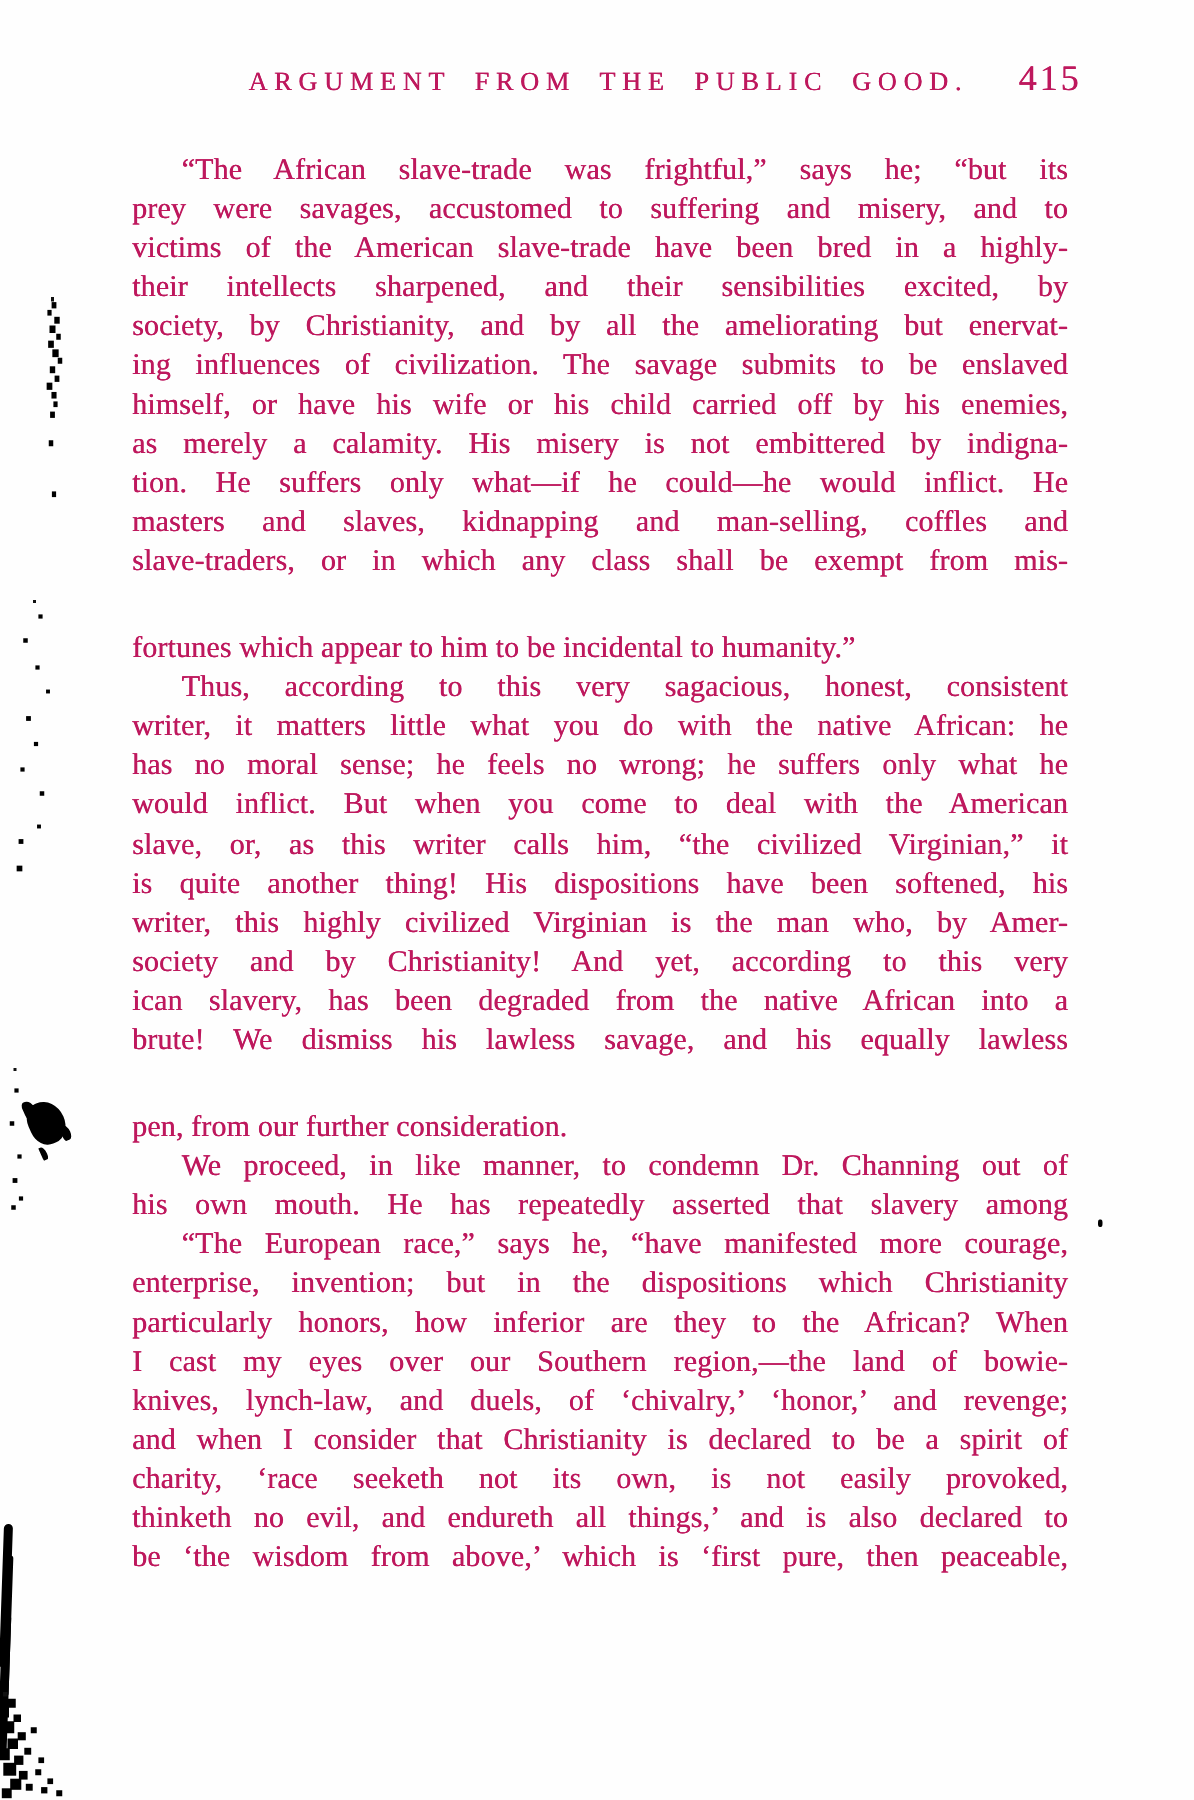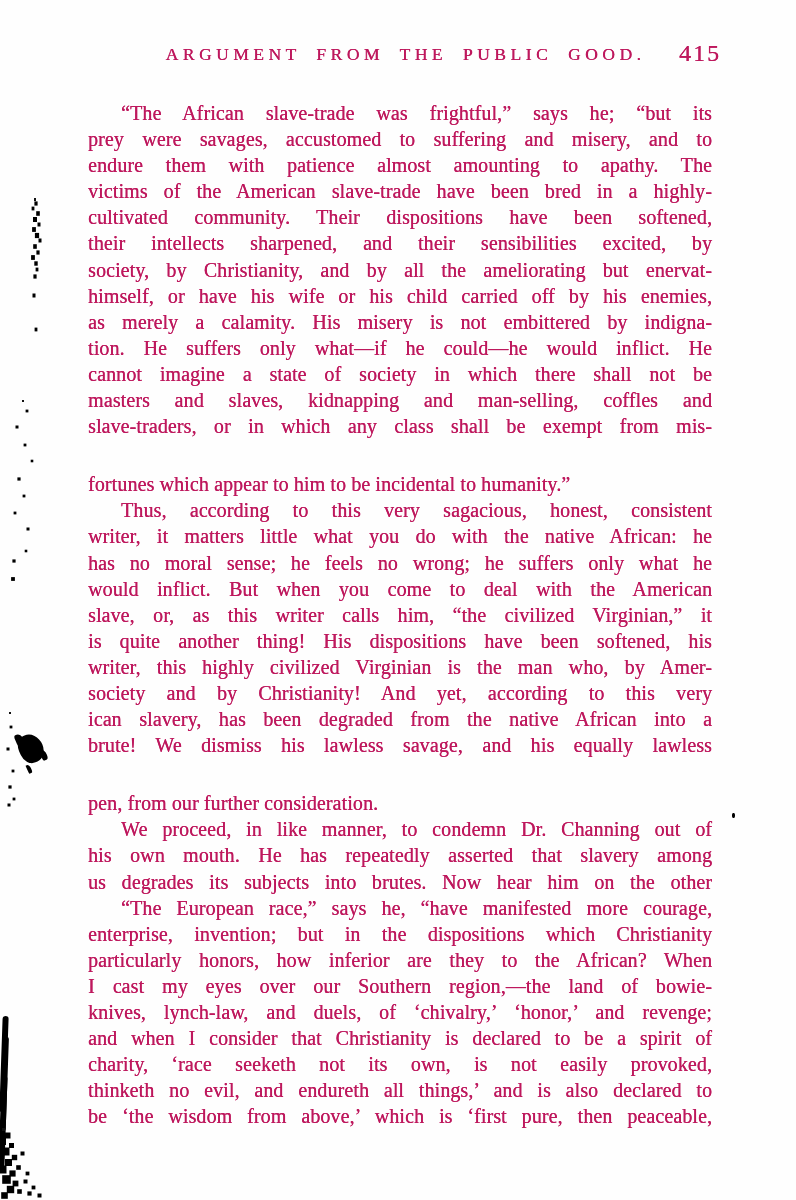--- a/index.html
+++ b/index.html
@@ -116,46 +116,43 @@
 <div class="page">
 
   <div class="running-head">
     <div class="head-title">ARGUMENT FROM THE PUBLIC GOOD.</div>
     <div class="head-page-number">415</div>
   </div>
 
   <div class="text-body">
       <div class="line indent">“The African slave-trade was frightful,” says he; “but its</div>
       <div class="line">prey were savages, accustomed to suffering and misery, and to</div>
-      <div class="line">endure them with patience almost amounting to apathy.  The</div>
       <div class="line">victims of the American slave-trade have been bred in a highly-</div>
-      <div class="line">cultivated community.  Their dispositions have been softened,</div>
       <div class="line">their intellects sharpened, and their sensibilities excited, by</div>
       <div class="line">society, by Christianity, and by all the ameliorating but enervat-</div>
+      <div class="line">ing influences of civilization.  The savage submits to be enslaved</div>
       <div class="line">himself, or have his wife or his child carried off by his enemies,</div>
       <div class="line">as merely a calamity.  His misery is not embittered by indigna-</div>
       <div class="line">tion.  He suffers only what—if he could—he would inflict.  He</div>
-      <div class="line">cannot imagine a state of society in which there shall not be</div>
       <div class="line">masters and slaves, kidnapping and man-selling, coffles and</div>
       <div class="line">slave-traders, or in which any class shall be exempt from mis-</div>
       <div class="line lastline">fortunes which appear to him to be incidental to humanity.”</div>
       <div class="line indent">Thus, according to this very sagacious, honest, consistent</div>
       <div class="line">writer, it matters little what you do with the native African: he</div>
       <div class="line">has no moral sense; he feels no wrong; he suffers only what he</div>
       <div class="line">would inflict.  But when you come to deal with the American</div>
       <div class="line">slave, or, as this writer calls him, “the civilized Virginian,” it</div>
       <div class="line">is quite another thing!  His dispositions have been softened, his</div>
       <div class="line">writer, this highly civilized Virginian is the man who, by Amer-</div>
       <div class="line">society and by Christianity!  And yet, according to this very</div>
       <div class="line">ican slavery, has been degraded from the native African into a</div>
       <div class="line">brute!  We dismiss his lawless savage, and his equally lawless</div>
       <div class="line lastline">pen, from our further consideration.</div>
       <div class="line indent">We proceed, in like manner, to condemn Dr. Channing out of</div>
       <div class="line">his own mouth.  He has repeatedly asserted that slavery among</div>
-      <div class="line">us degrades its subjects into brutes.  Now hear him on the other</div>
       <div class="line indent">“The European race,” says he, “have manifested more courage,</div>
       <div class="line">enterprise, invention; but in the dispositions which Christianity</div>
       <div class="line">particularly honors, how inferior are they to the African?  When</div>
       <div class="line">I cast my eyes over our Southern region,—the land of bowie-</div>
       <div class="line">knives, lynch-law, and duels, of ‘chivalry,’ ‘honor,’ and revenge;</div>
       <div class="line">and when I consider that Christianity is declared to be a spirit of</div>
       <div class="line">charity, ‘race seeketh not its own, is not easily provoked,</div>
       <div class="line">thinketh no evil, and endureth all things,’ and is also declared to</div>
       <div class="line">be ‘the wisdom from above,’ which is ‘first pure, then peaceable,</div>
     </div>

